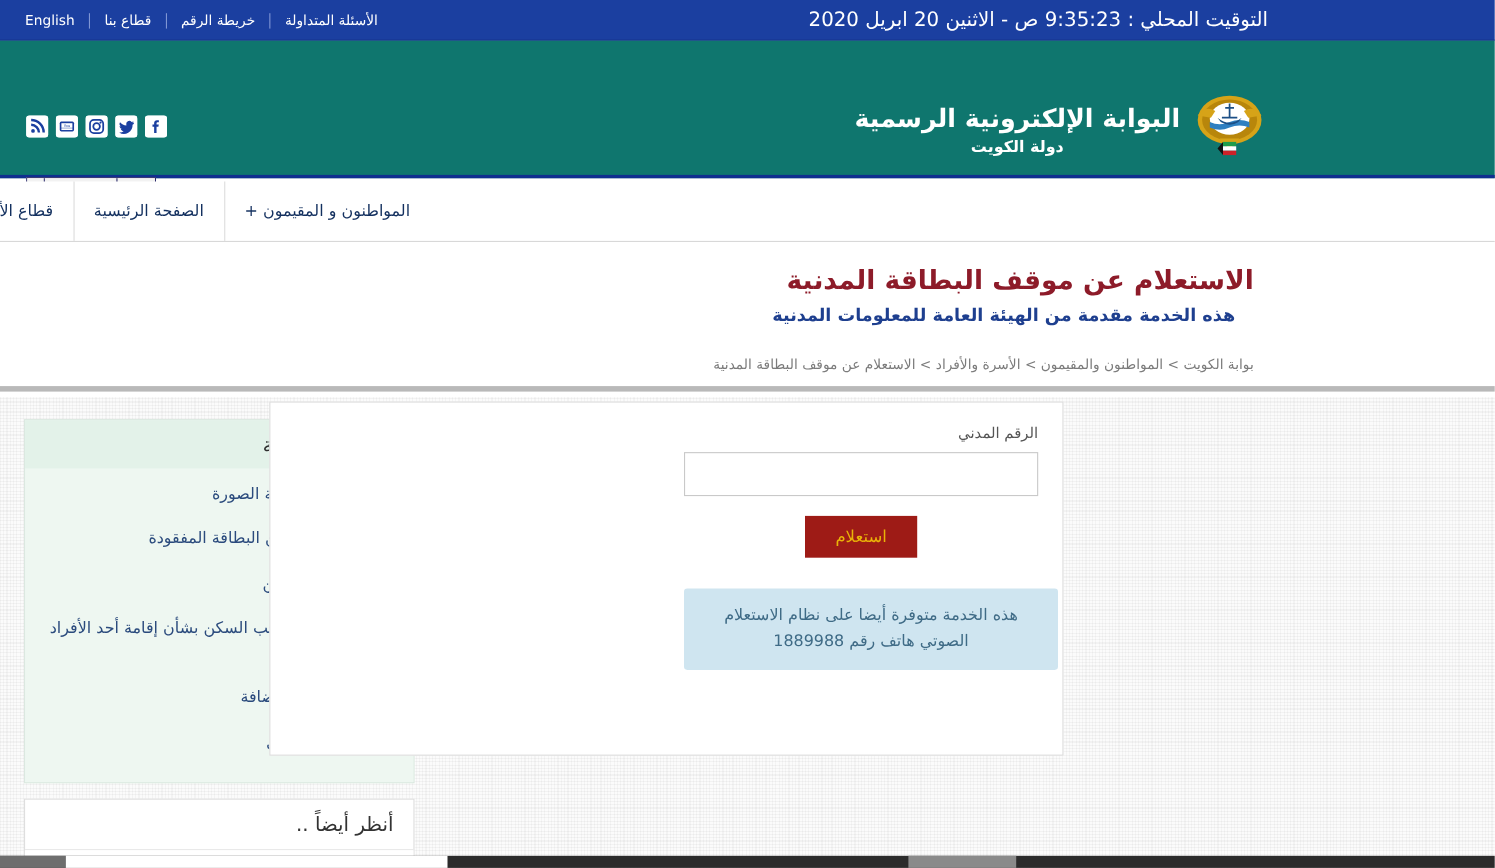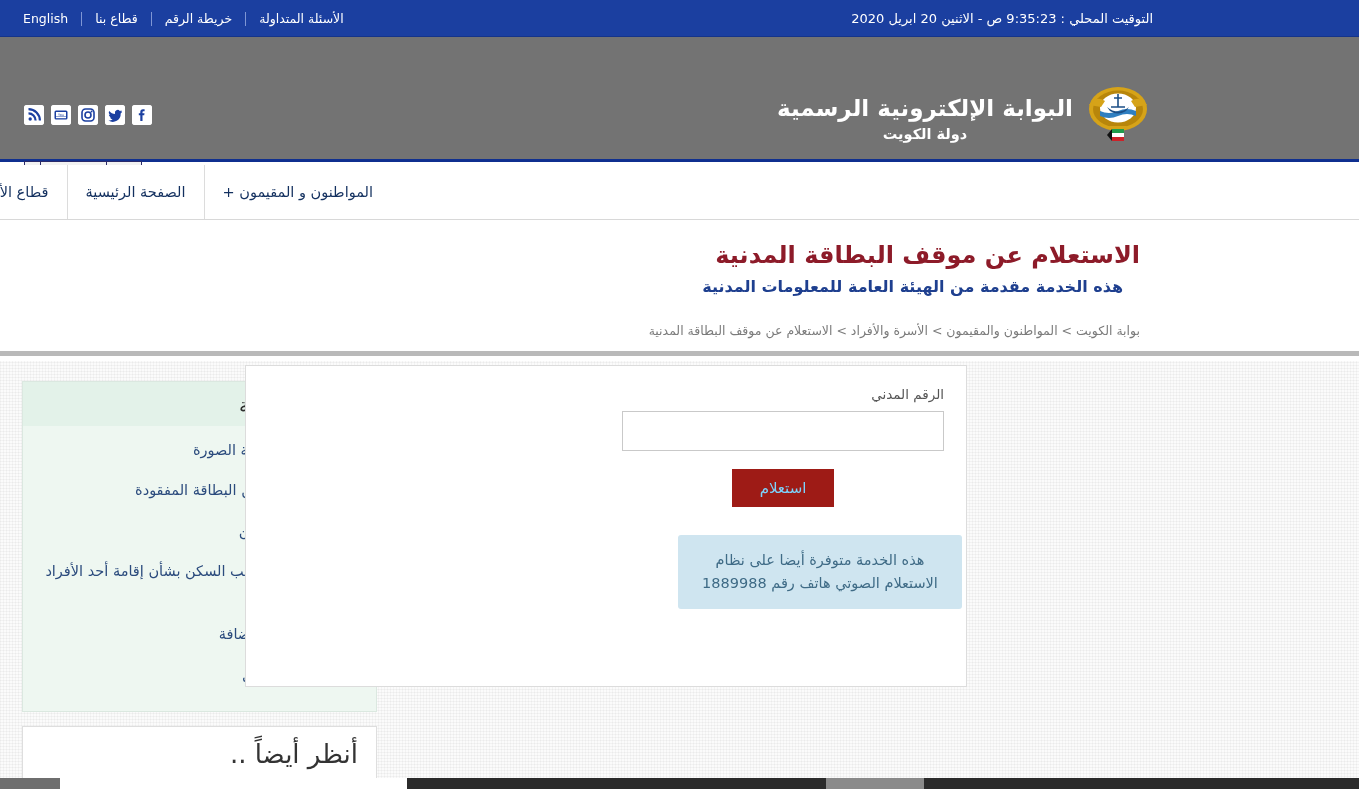--- a/index.html
+++ b/index.html
@@ -21,21 +21,21 @@
   .topbar {
     position: absolute; top: 0; left: 0;
     width: 1359px; height: 37px;
     background: #1b3fa0;
     border-bottom: 1px solid #15348a;
     display: flex; align-items: center;
     direction: rtl;
   }
   .topbar .clock {
     color: #ffffff;
-    font-size: 13px;
+    font-size: 18px;
     padding-right: 206px;
     white-space: nowrap;
     letter-spacing: 0.1px;
   }
   .topbar .links {
     position: absolute;
     left: 0; top: 0; height: 37px;
     display: flex; align-items: center;
     direction: rtl;
     padding-left: 10px;
@@ -49,21 +49,21 @@
   }
   .topbar .divider {
     width: 1px; height: 14px;
     background: #7f96d4;
   }
 
   
   .header {
     position: absolute; top: 37px; left: 0;
     width: 1359px; height: 125px;
-    background: #737373;
+    background: #0f766e;
     border-bottom: 3px solid #0f2f8f;
   }
   .brand {
     position: absolute;
     top: 48px; right: 210px;
     display: flex; align-items: center;
     direction: rtl;
     gap: 14px;
   }
   .brand-text { text-align: center; }
@@ -242,21 +242,21 @@
     border-right: 5px solid #2f5fa8;
   }
   .link-row .ltxt {
     font-size: 14.5px;
     color: #2b4b7d;
     text-align: right;
     line-height: 1.55;
   }
   .panel-also .panel-head {
     border-bottom: 1px solid #e4e4e4;
-    font-size: 26px;
+    font-size: 18px;
     padding-bottom: 12px;
   }
   .panel-also .panel-body { background: #ffffff; }
 
   
   .card {
     position: absolute; top: 4px; right: 392px;
     width: 722px; height: 322px;
     background: #ffffff;
     border: 1px solid #dcdcdc;
@@ -285,29 +285,29 @@
     display: block;
     margin-right: 0;
   }
   .submit-wrap {
     width: 322px;
     display: flex; justify-content: center;
     margin-top: 18px;
   }
   .submit-btn {
     background: #9e1b16;
-    color: #7dd3fc;
+    color: #eab308;
     border: none;
     font-size: 15px;
     padding: 10px 28px;
     cursor: pointer;
     font-family: "DejaVu Sans", "Liberation Sans", sans-serif;
   }
   .info-box {
-    width: 284px;
+    width: 340px;
     margin-top: 28px;
     margin-right: -18px;
     background: #cfe5f0;
     color: #3f6b86;
     font-size: 14.5px;
     line-height: 1.6;
     text-align: center;
     padding: 14px 16px;
     border-radius: 3px;
   }

